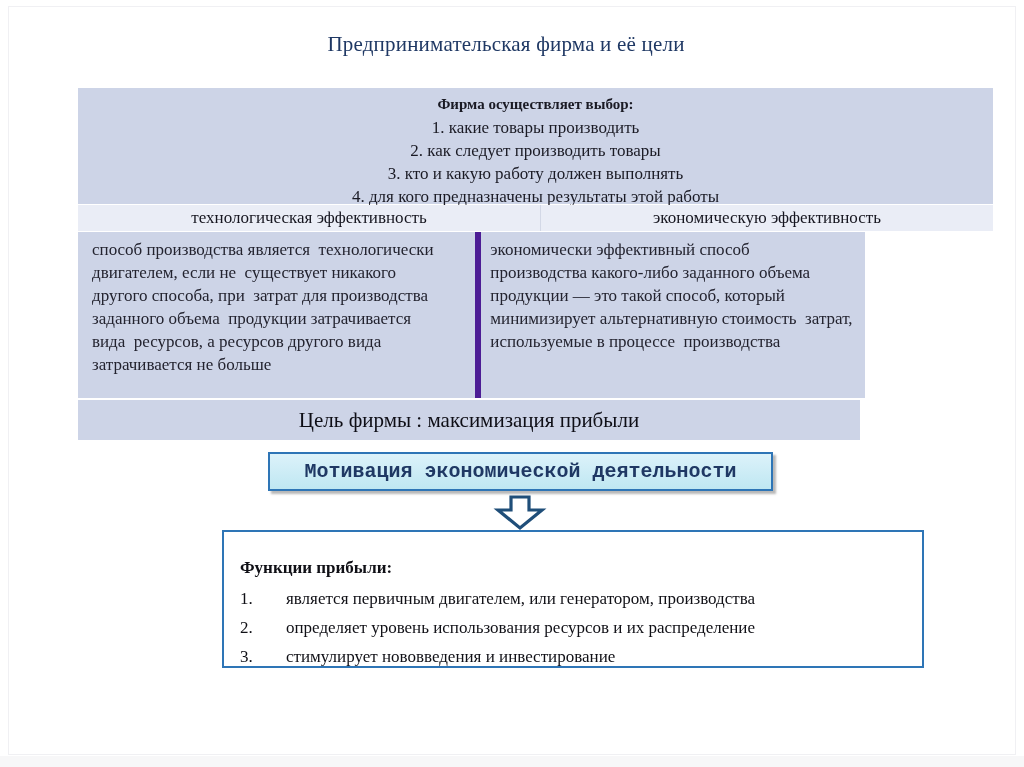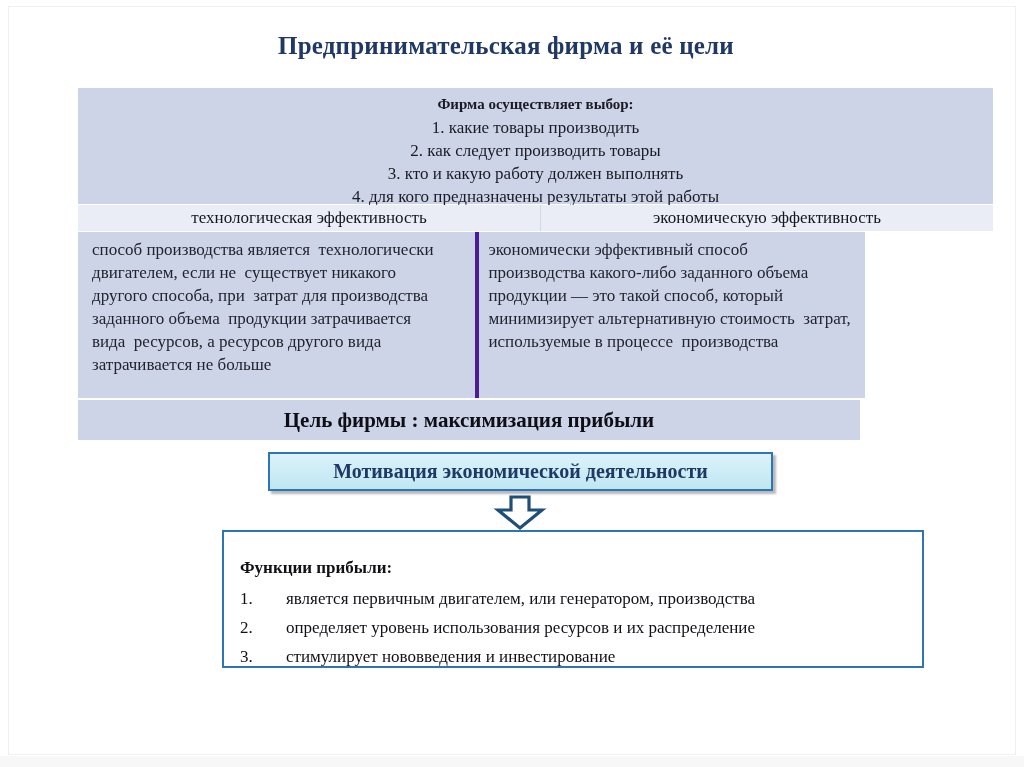--- a/index.html
+++ b/index.html
@@ -8,50 +8,50 @@
     --cyan-top:#dcf2fa; --cyan-bottom:#bfe7f2;
   }
   *{margin:0;padding:0;box-sizing:border-box;}
   html,body{background:#ffffff;}
   body{font-family:"Liberation Serif", serif;}
   .stage{position:relative;width:1024px;height:767px;background:#ffffff;overflow:hidden;}
   .slide-frame{position:absolute;left:8px;top:6px;width:1008px;height:749px;
     border:1px solid #f0f0f3;pointer-events:none;}
   .bottom-strip{position:absolute;left:0;top:756px;width:1024px;height:11px;background:#f7f7f8;}
   .title{position:absolute;left:0;top:32px;width:1012px;text-align:center;
-    font-size:25px;font-weight:bold;color:var(--navy);letter-spacing:.2px;}
+    font-size:21px;font-weight:normal;color:var(--navy);letter-spacing:.2px;}
   
   .tbl{position:absolute;left:78px;top:88px;width:915px;}
   .row-choice{position:absolute;left:0;top:0;width:915px;height:116px;
     background:var(--periwinkle);text-align:center;color:#1a1a24;padding-top:5px;}
   .row-choice .c-title{font-weight:bold;font-size:15px;line-height:23px;}
   .row-choice .c-item{font-size:17px;line-height:23px;}
   .row-heads{position:absolute;left:0;top:117px;width:915px;height:26px;
     background:var(--light-row);display:flex;}
   .row-heads .cell{display:flex;align-items:center;justify-content:center;
     font-weight:normal;font-size:17px;color:#15151f;}
   .row-body{position:absolute;left:0;top:144px;width:787px;height:166px;
     background:var(--periwinkle);display:flex;}
   .row-body .cell{padding-top:6px;color:var(--body-text);font-size:17px;}
   .cell.left{width:462px;}
-  .cell.right{width:453px;border-left:4px solid #4c1d95;}
+  .cell.right{width:453px;border-left:6px solid #4c1d95;}
   .row-heads .cell.right{border-left:1px solid #d3d8e6;}
   .row-body .cell.left{padding-left:14px;}
   .row-body .cell.right{padding-left:9px;}
   .tline{white-space:pre;line-height:23px;}
   .row-goal{position:absolute;left:0;top:312px;width:782px;height:40px;
     background:var(--periwinkle);display:flex;align-items:center;justify-content:center;
-    font-weight:bold;font-size:21px;color:#0e0e16;}
+    font-weight:normal;font-size:21px;color:#0e0e16;}
   
   .motivation{position:absolute;left:268px;top:452px;width:505px;height:39px;
     background:linear-gradient(to bottom,var(--cyan-top),var(--cyan-bottom));
     border:2px solid var(--box-border);
     box-shadow:3px 3px 2px rgba(125,125,125,.55);
     display:flex;align-items:center;justify-content:center;
-    font-weight:bold;font-size:20px;color:var(--navy);}
+    font-weight:bold;font-size:20px;color:var(--navy);font-family:Liberation Mono, monospace;}
   
   .arrow{position:absolute;left:490px;top:495px;width:60px;height:36px;}
   
   .functions{position:absolute;left:222px;top:530px;width:702px;height:138px;
     background:#ffffff;border:2px solid var(--box-border);
     padding:24px 14px 0 16px;color:#101016;}
   .f-title{font-weight:bold;font-size:17px;line-height:24px;margin-bottom:4px;}
   .f-item{display:flex;font-size:17px;line-height:29px;}
   .f-num{width:46px;flex:0 0 46px;}
 </style>

